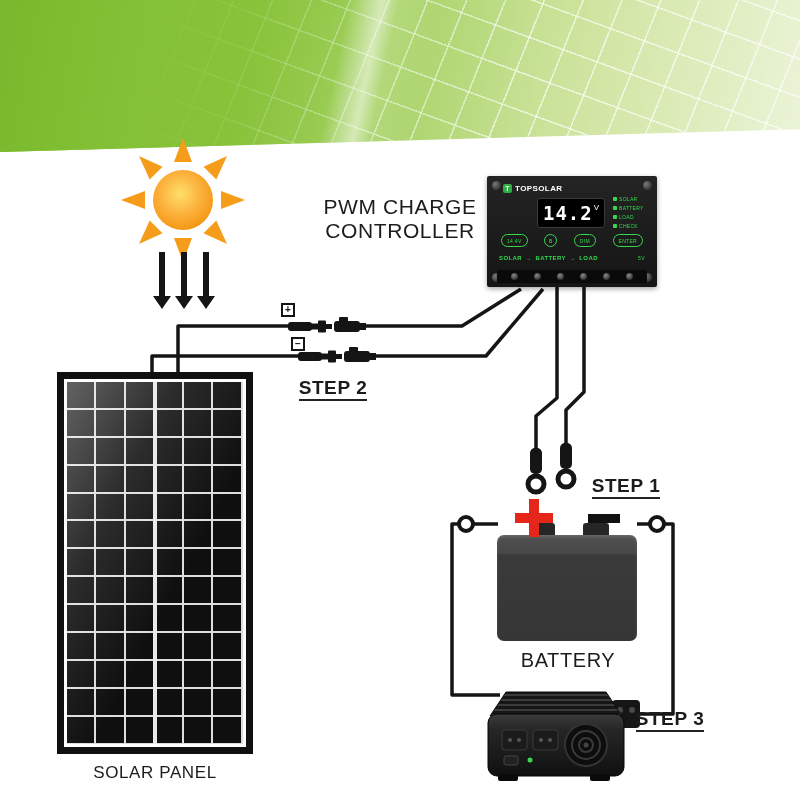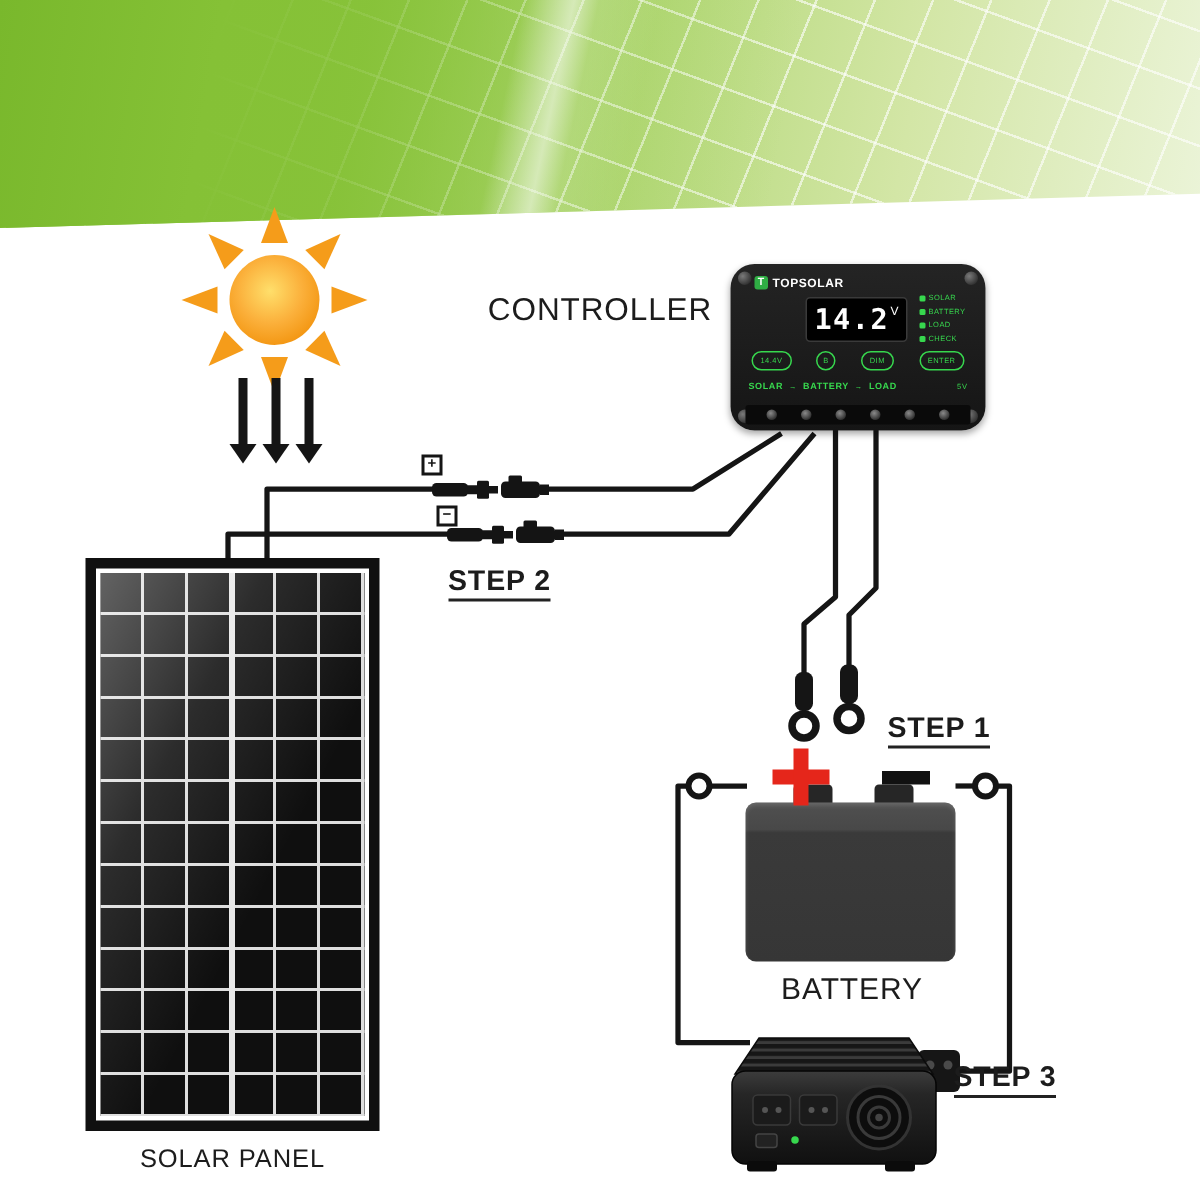--- a/index.html
+++ b/index.html
@@ -52,21 +52,21 @@
     background-image:
       linear-gradient(118deg, rgba(255,255,255,0.35) 0%, rgba(255,255,255,0.12) 30%, rgba(255,255,255,0) 60%),
       linear-gradient(to right, transparent calc(50% - 2px), #e9e9e9 calc(50% - 2px), #e9e9e9 calc(50% + 2px), transparent calc(50% + 2px)),
       repeating-linear-gradient(90deg, transparent 0 27.3px, #dedede 27.3px 29.3px),
       repeating-linear-gradient(180deg, transparent 0 25.9px, #dedede 25.9px 27.9px);
   }
 
   
   .controller{
     position:absolute; left:487px; top:176px; width:170px; height:111px;
-    background:linear-gradient(180deg,#242424,#151515); border-radius:16px; z-index:2;
+    background:linear-gradient(180deg,#242424,#151515); border-radius:2px; z-index:2;
     box-shadow:0 2px 5px rgba(0,0,0,0.35);
   }
   .screw{ position:absolute; width:9px; height:9px; border-radius:50%;
     background:radial-gradient(circle at 35% 35%, #7a7a7a, #303030 75%); }
   .s1{left:5px;top:5px} .s2{right:5px;top:5px} .s3{left:5px;bottom:5px} .s4{right:5px;bottom:5px}
 
   .ctrl-logo{ position:absolute; left:16px; top:8px; display:flex; align-items:center; gap:3px;
     color:#fff; font-size:8px; font-weight:700; letter-spacing:.4px; }
   .logo-mark{ width:9px; height:9px; background:#2fae44; border-radius:2px; color:#fff;
     font-size:7px; font-weight:700; display:flex; align-items:center; justify-content:center; }
@@ -285,20 +285,21 @@
     <rect x="47" y="44" width="25" height="20" rx="3" fill="#1b1b1b" stroke="#3a3a3a"></rect>
     <circle cx="24" cy="54" r="2" fill="#555"></circle>
       <circle cx="33" cy="54" r="2" fill="#555"></circle>
     <circle cx="55" cy="54" r="2" fill="#555"></circle>
       <circle cx="64" cy="54" r="2" fill="#555"></circle>
     <rect x="18" y="70" width="14" height="9" rx="2" fill="#222" stroke="#444" stroke-width="1"></rect>
     <circle cx="44" cy="74" r="2.5" fill="#37d84e"></circle>
   </svg>
 
   <div class="lbl lbl-controller">
+    <div>PWM CHARGE</div>
     <div>CONTROLLER</div>
   </div>
   <div class="lbl lbl-step step2"><span>STEP 2</span></div>
   <div class="lbl lbl-step step1"><span>STEP 1</span></div>
   <div class="lbl lbl-step step3"><span>STEP 3</span></div>
   <div class="lbl lbl-panel">SOLAR PANEL</div>
   <div class="lbl lbl-battery">BATTERY</div>
 
 </div>
 

